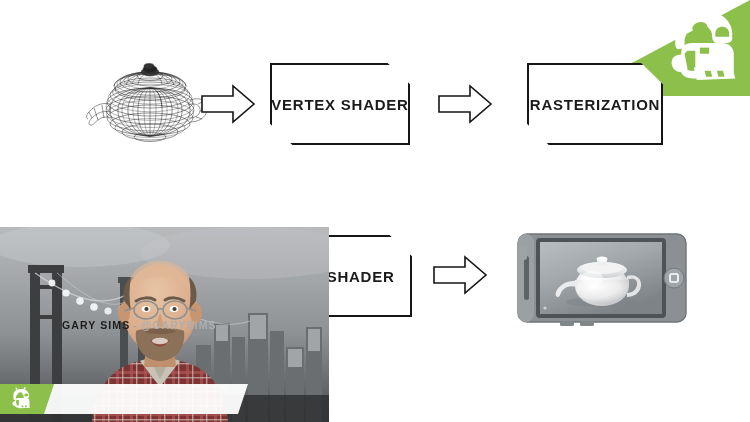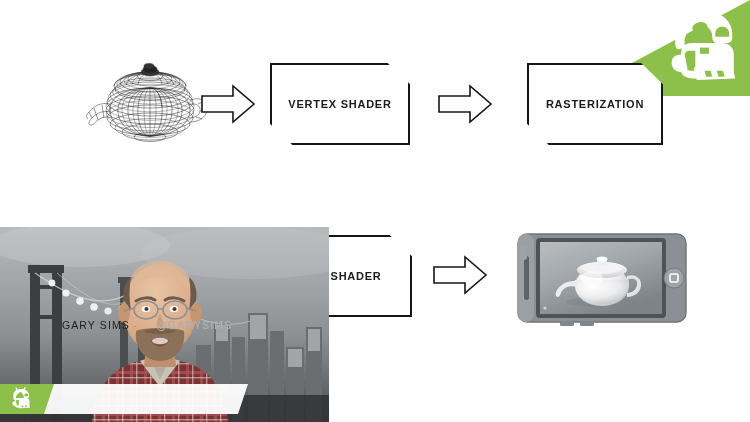--- a/index.html
+++ b/index.html
@@ -44,21 +44,21 @@
     background: #ffffff;
     border: 2.5px solid #161616;
     display: flex;
     align-items: center;
     justify-content: center;
     
     clip-path: polygon(0 0, 84% 0, 100% 26%, 100% 100%, 16% 100%, 0 74%);
     -webkit-clip-path: polygon(0 0, 84% 0, 100% 26%, 100% 100%, 16% 100%, 0 74%);
   }
   .stage-box .label {
-    font-size: 11px;
+    font-size: 15px;
     font-weight: bold;
     letter-spacing: 0.75px;
     color: #1b1b1b;
     white-space: nowrap;
   }
   #box-vertex   { left: 270px; top: 63px;  width: 140px; height: 82px; }
   #box-raster   { left: 527px; top: 63px;  width: 136px; height: 82px; }
   #box-fragment { left: 272px; top: 235px; width: 140px; height: 82px; }
 
   
@@ -115,33 +115,32 @@
   .lt-text {
     position: absolute;
     left: 62px;
     top: 50%;
     transform: translateY(-50%);
     white-space: nowrap;
     font-size: 10.5px;
     letter-spacing: 1.1px;
   }
   .lt-name {
-    font-weight: normal;
+    font-weight: bold;
     color: #1d1d1d;
     margin-top: 44px;
   }
   .lt-sep {
     color: #9a9a9a;
     font-weight: normal;
     padding: 0 3px;
   }
   .lt-handle {
     color: #aeaeae;
     font-weight: bold;
-    margin-left: 16px;
   }
 </style>
 </head>
 <body>
 
 <div class="slide">
 
   <div class="corner-banner"></div>
   <svg class="corner-logo" viewBox="0 0 100 104">
     <g fill="#ffffff">

